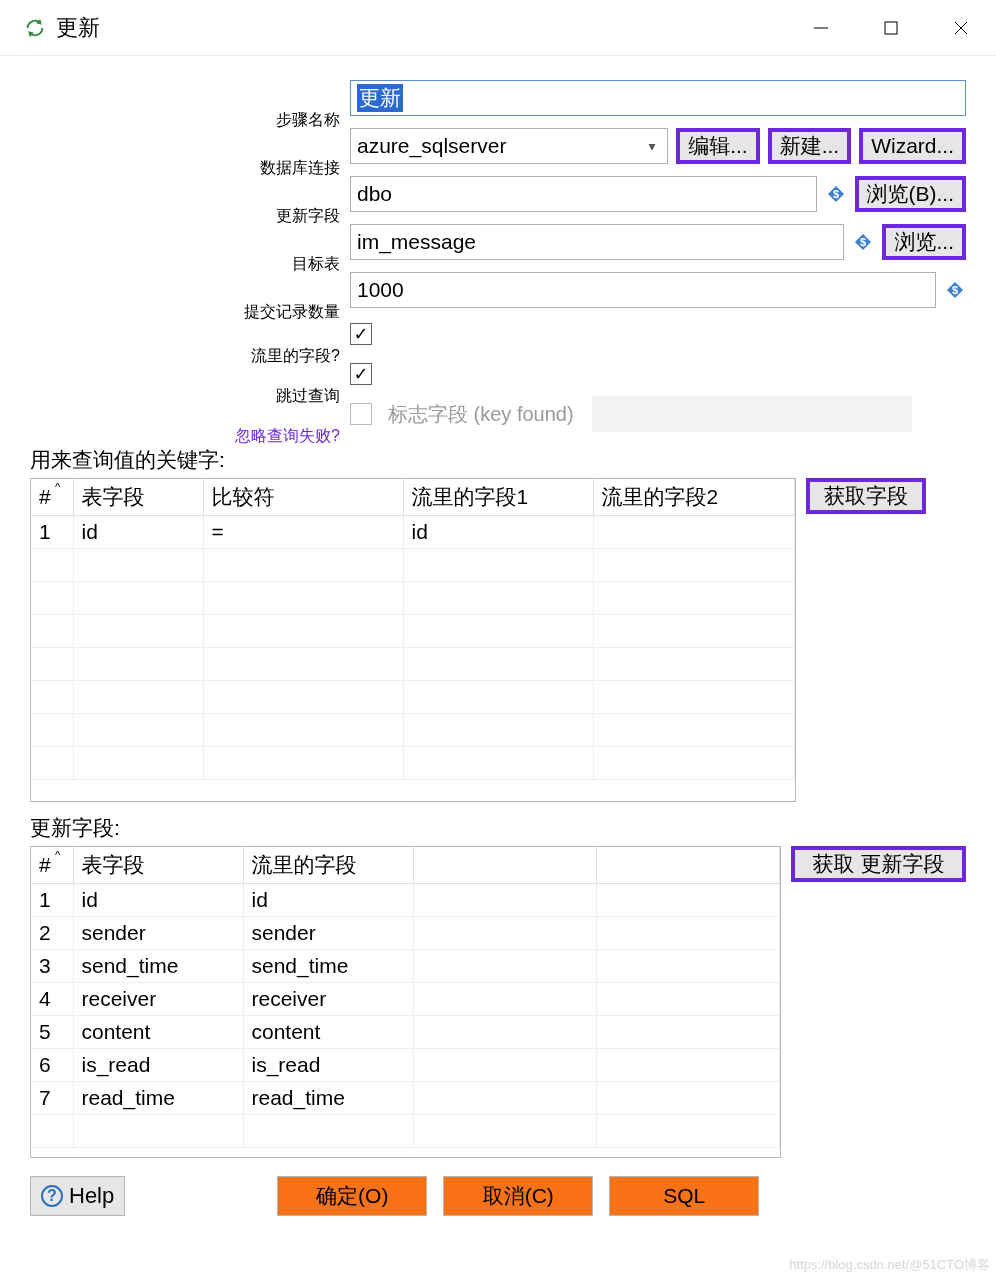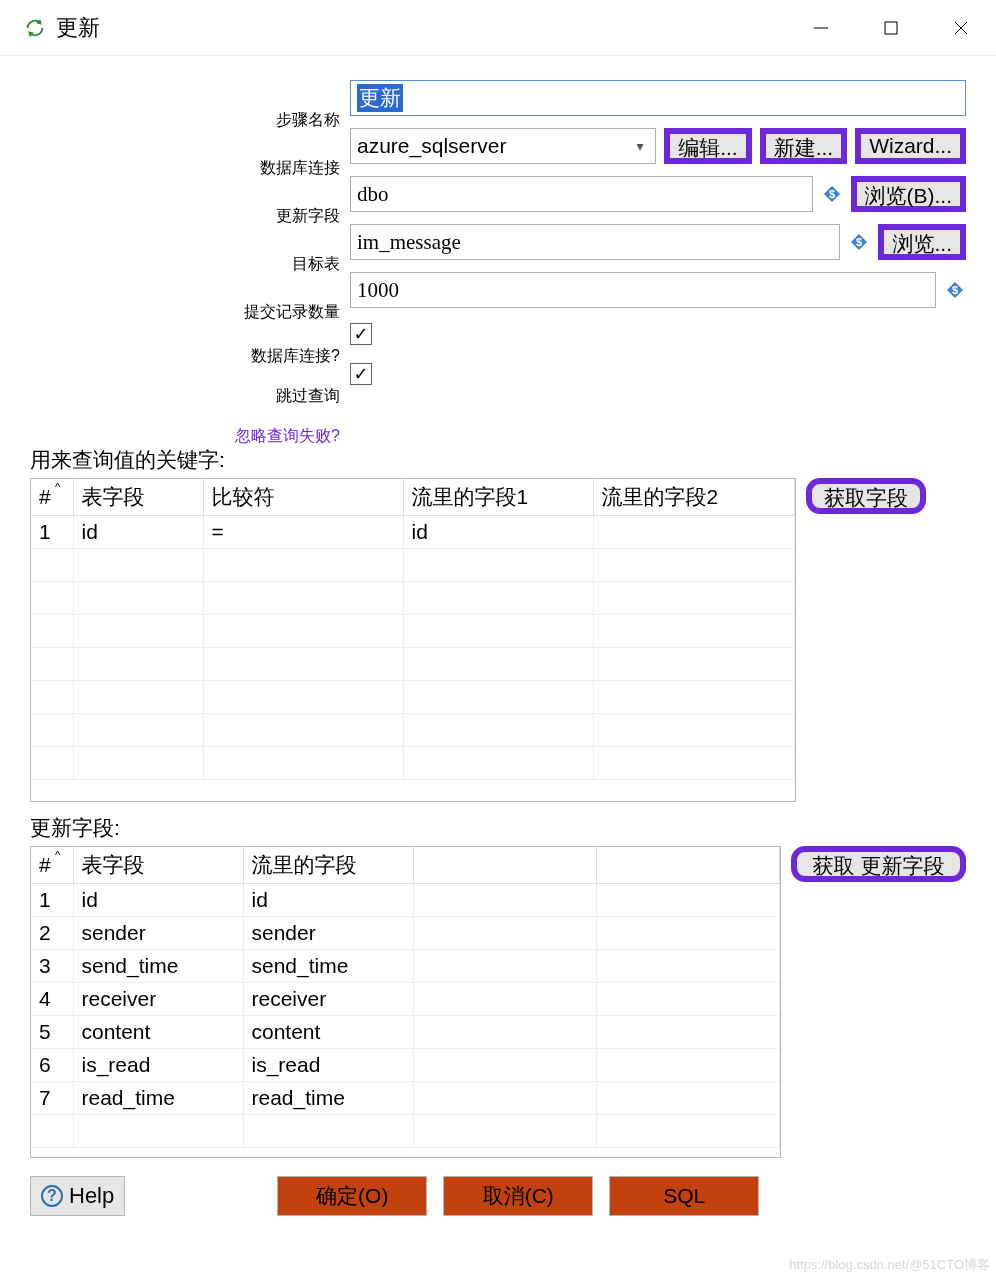--- a/index.html
+++ b/index.html
@@ -27,35 +27,35 @@
   .content { padding: 18px 30px 0 30px; }
   .form-grid { width: 100%; }
   .form-row { display: flex; align-items: center; height: 48px; }
   .form-row .lbl {
     width: 320px; text-align: right; padding-right: 10px; font-size: 16px; margin-top: 44px;
   }
   .form-row .lbl.gray { color: #6d28d9; }
   .form-row .ctrl { flex: 1; display: flex; align-items: center; gap: 8px; }
   input.text {
     flex: 1; height: 36px; border: 1px solid #b0b0b0; padding: 2px 6px;
-    font-size: 21px; font-family: Liberation Serif, serif; background: #fff;
+    font-size: 21px; font-family: Liberation Sans, sans-serif; background: #fff;
   }
   .sel-text { background: #2b6bd1; color: #fff; padding: 0 2px; }
   .txt-with-sel {
     flex: 1; height: 36px; border: 1px solid #5a8fd6; padding: 2px 6px;
     font-size: 21px; display: flex; align-items: center; background: #fff;
   }
   .combo-wrap {
     flex: 1; height: 36px; border: 1px solid #b0b0b0; background: #fff;
     display: flex; align-items: center; padding: 0 2px 0 6px; font-size: 21px;
   }
   .combo-wrap .cv { flex: 1; }
   .combo-wrap .dd { width: 26px; text-align: center; color: #555; font-size: 14px; }
   button.btn {
-    background: #e6e6e6; border: 6px solid #6d28d9; font-size: 21px;
+    background: #e6e6e6; border: 4px solid #6d28d9; font-size: 21px;
     font-family: inherit; height: 36px; padding: 0 8px; cursor: default;
   }
   .diamond-btn {
     width: 22px; height: 22px; display: inline-flex; align-items: center; justify-content: center;
   }
   .diamond-btn svg { display: block; }
   .chk {
     width: 22px; height: 22px; border: 1px solid #606060; display: inline-flex;
     align-items: center; justify-content: center; background: #fff;
   }
@@ -76,31 +76,31 @@
     font-size: 21px; background: #fff; position: relative;
   }
   table.grid-table th.numcol { width: 42px; }
   table.grid-table th .sort { font-size: 11px; position: absolute; top: 2px; left: 24px; }
   table.grid-table td {
     border-right: 1px solid #eee; border-bottom: 1px solid #eee;
     padding: 2px 8px; height: 33px; font-size: 21px;
   }
   table.grid-table td.num { text-align: left; }
   .side-btns { width: 160px; display: flex; flex-direction: column; }
-  .side-btns button.btn { width: 100%; border-radius: 14px; }
+  .side-btns button.btn { width: 100%; }
   .footer {
     display: flex; align-items: center; gap: 16px;
     padding: 18px 30px 22px 30px;
   }
   .footer .help-btn {
     border: 1px solid #b5b5b5; background: #e6e6e6; height: 40px;
     display: flex; align-items: center; padding: 0 10px; font-size: 22px; gap: 6px;
   }
   .footer .main-btn {
-    border: 1px solid #b5b5b5; background: #c2410c; height: 40px;
+    border: 1px solid #b5b5b5; background: #f97316; height: 40px;
     width: 150px; font-size: 21px; font-family: inherit;
   }
   .watermark {
     position: absolute; right: 6px; bottom: 2px; color: #d6d6d6;
     font-size: 13px; pointer-events: none;
   }
   .qicon { width: 22px; height: 22px; border: 2px solid #2a6fbf; border-radius: 50%;
     color: #2a6fbf; display: inline-flex; align-items: center; justify-content: center;
     font-size: 16px; font-weight: bold; }
   .gray-box { height: 36px; width: 320px; background: #f2f2f2; border: none; margin-left: 10px;}
@@ -196,35 +196,40 @@
         <span class="diamond-btn">
           <svg width="20" height="20" viewBox="0 0 20 20">
               <polygon points="10,2 18,10 10,18 2,10" fill="#3b7fd0"></polygon>
               <text x="10" y="14" text-anchor="middle" font-size="11" fill="#fff" font-weight="bold">$</text>
             </svg>
         </span>
       </div>
     </div>
 
     <div class="form-row" style="height:40px">
-      <div class="lbl">数据库连接?</div>
+      <div class="lbl">流里的字段?</div>
       <div class="ctrl">
         <span class="chk checked"></span>
       </div>
     </div>
 
     <div class="form-row" style="height:40px">
       <div class="lbl">跳过查询</div>
       <div class="ctrl">
         <span class="chk checked"></span>
       </div>
     </div>
 
     <div class="form-row" style="height:40px">
       <div class="lbl gray">忽略查询失败?</div>
+      <div class="ctrl">
+        <span class="chk disabled"></span>
+        <span class="chk-text gray">标志字段 (key found)</span>
+        <div class="gray-box"></div>
+      </div>
     </div>
   </div>
 
   <div class="section-label">用来查询值的关键字:</div>
   <div class="table-area">
     <div class="grid" style="height:324px">
       <table class="grid-table">
         <thead>
           <tr>
             <th class="numcol"><span>#</span><span class="sort">^</span></th>

